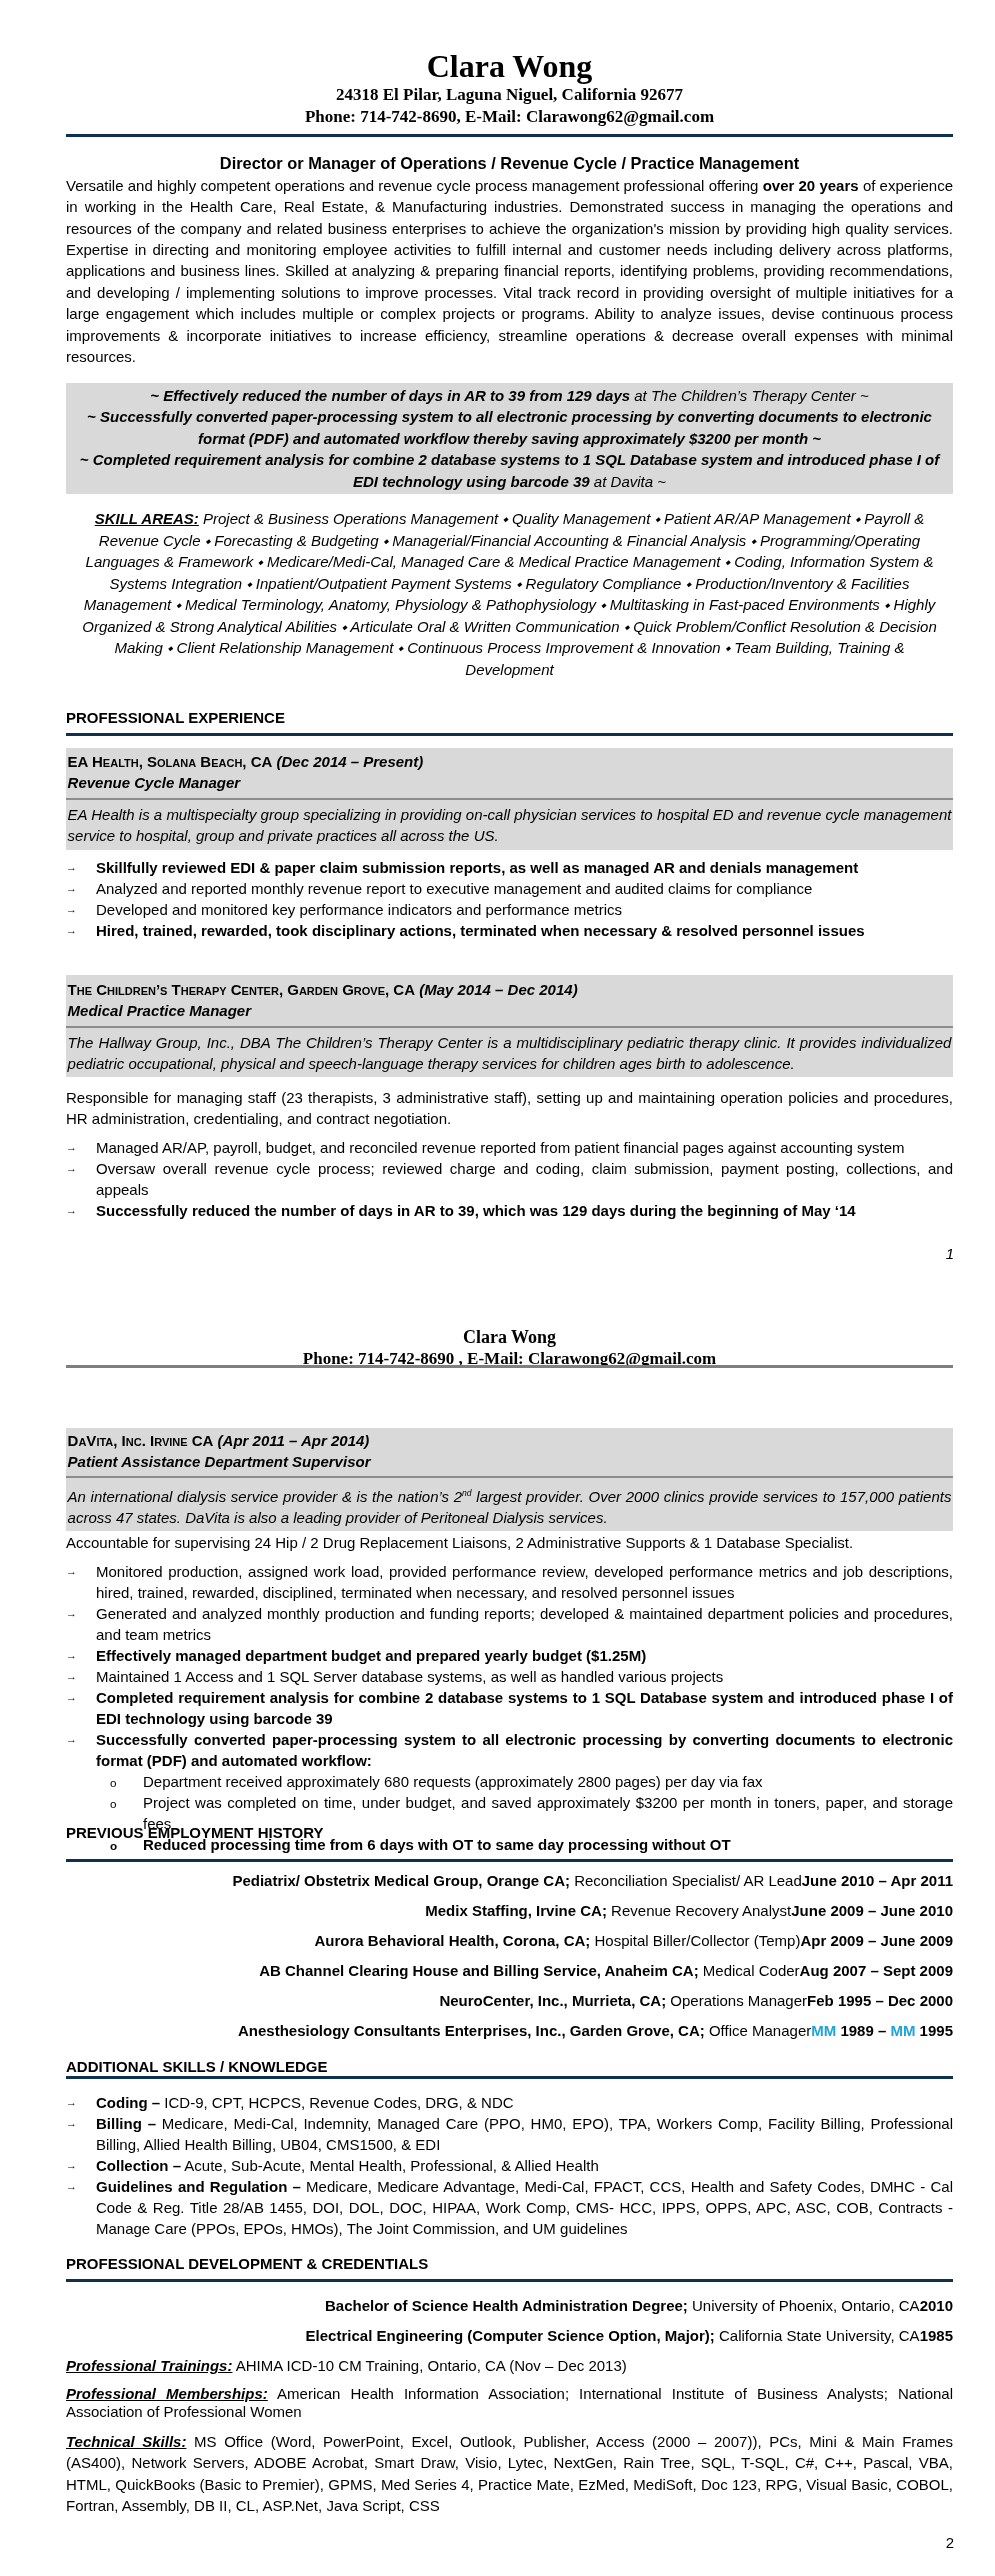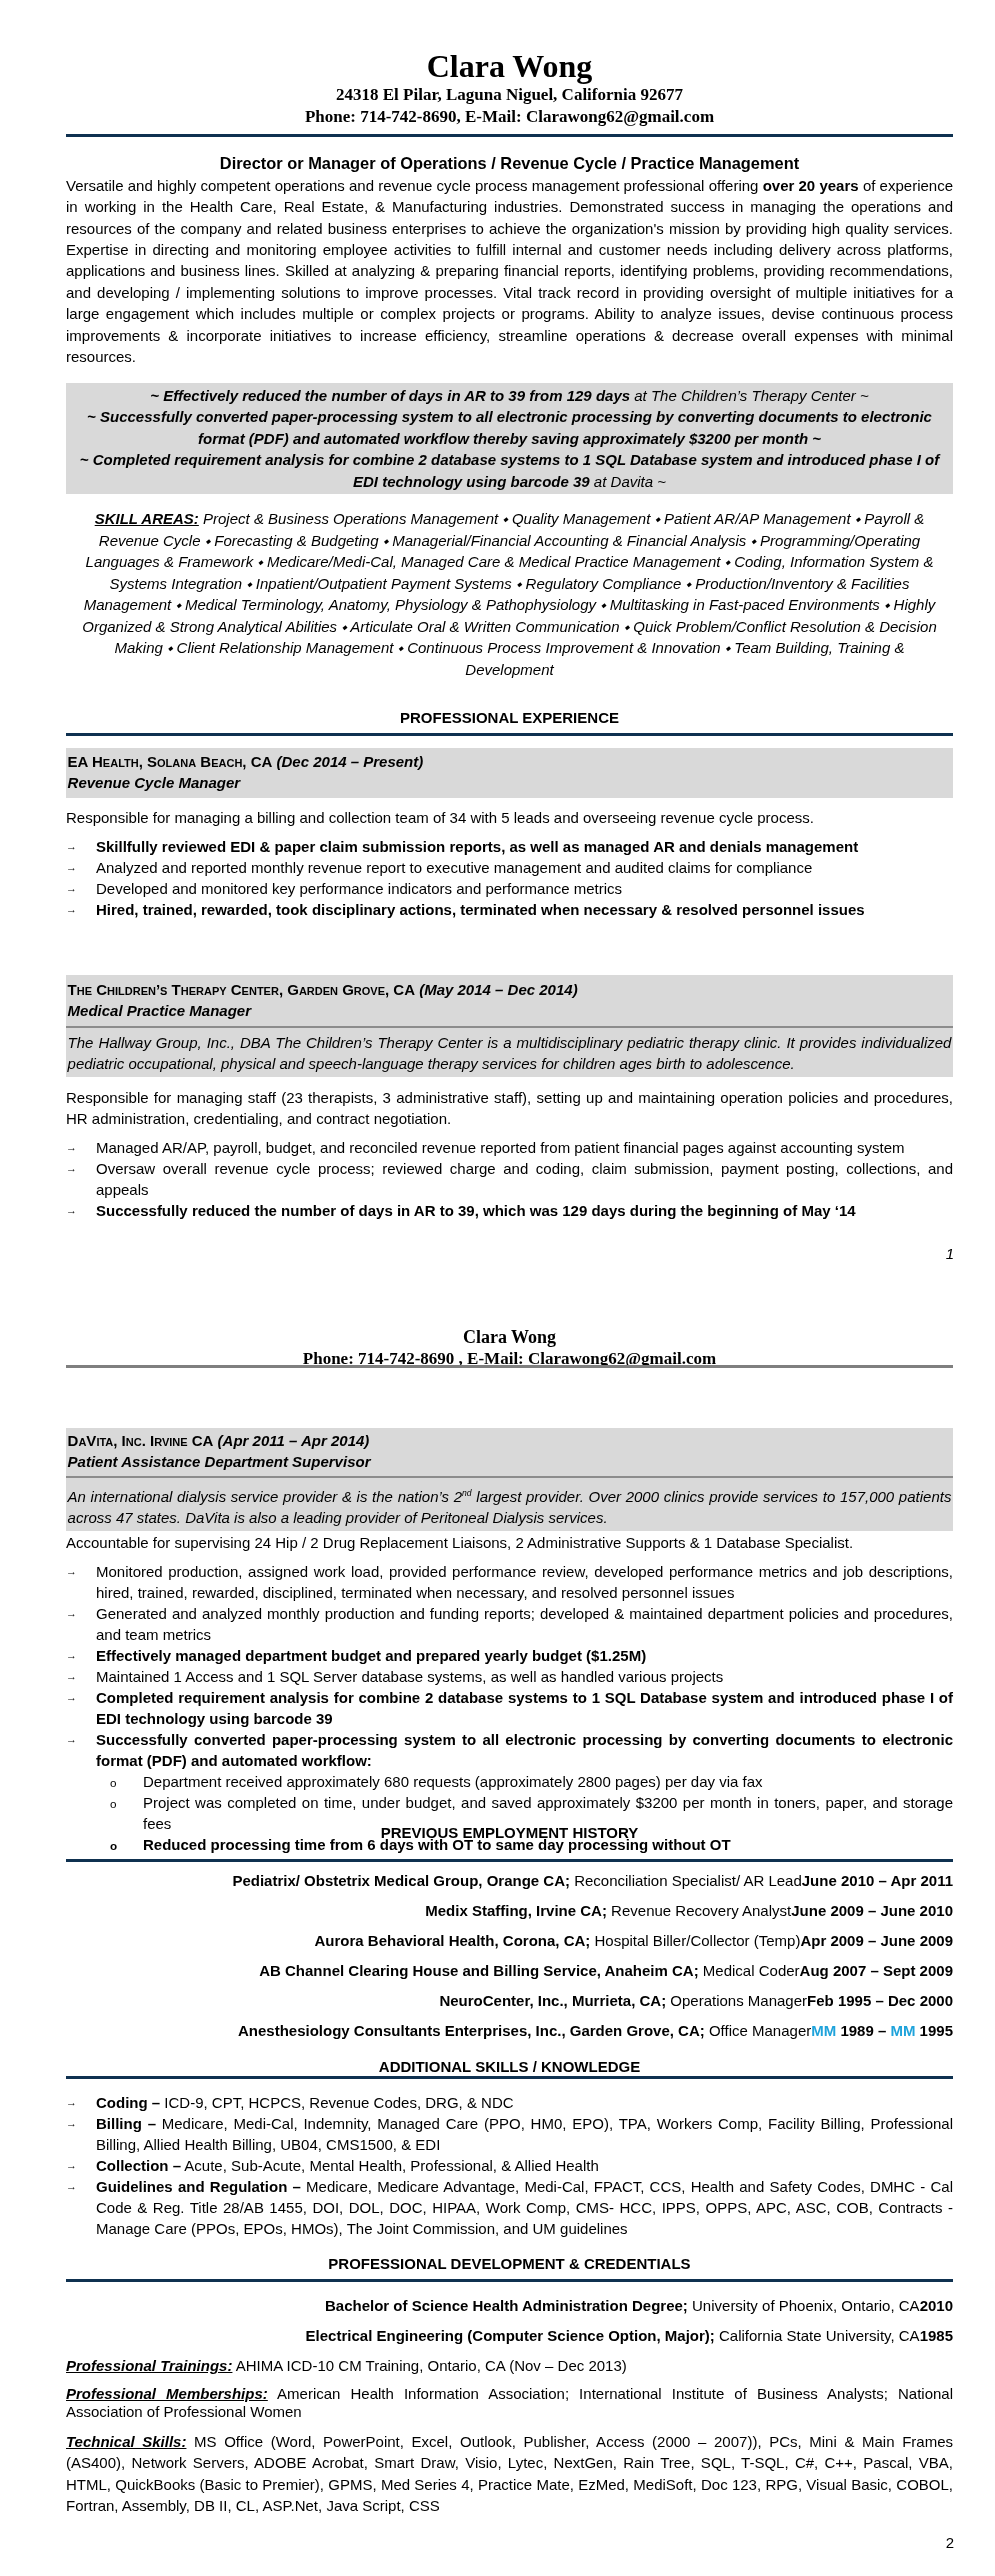--- a/index.html
+++ b/index.html
@@ -35,21 +35,21 @@
     #objective .title { font-weight: bold; font-size: 16.4px; line-height: 22px; text-align: center; margin-bottom: 0.8px; }
     #objective .summary { text-align: justify; font-size: 15px; line-height: 21.4px; }
 
     #highlights { top: 383px; background: #d9d9d9; padding: 1.6px 3.1px; }
     #highlights p { text-align: center; font-style: italic; font-size: 15px; line-height: 21.5px; }
     #highlights .bold { font-weight: bold; }
 
     #skills { top: 508px; text-align: center; font-style: italic; font-size: 15px; line-height: 21.5px; padding: 0 3.1px; }
     #skills .lbl { font-weight: bold; text-decoration: underline; }
 
-    .section-title { position: absolute; left: 66px; width: 887px; text-align: center; font-weight: bold; font-size: 15px; line-height: 19px; }
+    .section-title { position: absolute; left: 66px; width: 887px; text-align: left; font-weight: bold; font-size: 15px; line-height: 19px; }
 
     .job-head { background: #d9d9d9; padding: 3.1px 1.6px 4.7px 1.6px; }
     .job-head .company { font-weight: bold; font-size: 15px; line-height: 21px; }
     .job-head .role { font-weight: bold; font-style: italic; font-size: 15px; line-height: 21px; }
     .job-desc { background: #d9d9d9; border-top: 2.3px solid #8c8c8c; padding: 4.7px 1.6px 3.1px 1.6px; font-style: italic; text-align: justify; font-size: 15px; line-height: 21px; }
 
     .para { text-align: justify; }
 
     ul.arrows { list-style: none; }
     ul.arrows li { position: relative; padding-left: 30px; text-align: justify; line-height: 21px; margin-bottom: 0; }
@@ -97,21 +97,21 @@
 </div>
 
 <div class="section-title" style="top:708px;">PROFESSIONAL EXPERIENCE</div>
 <div class="content rule-navy" style="top:733px;"></div>
 
 <div class="content" style="top:748px;">
   <div class="job-head">
     <div class="company"><span class="sc">EA Health, Solana Beach, CA</span><span class="i"> (Dec 2014 – Present)</span></div>
     <div class="role">Revenue Cycle Manager</div>
   </div>
-  <p class="para" style="margin-top:9.4px;">Responsible for managing a billing and collection team of 34 with 5 leads and overseeing revenue cycle process.</p>
+  <div class="job-desc">EA Health is a multispecialty group specializing in providing on-call physician services to hospital ED and revenue cycle management service to hospital, group and private practices all across the US.</div>
   <ul class="arrows" style="margin-top:7.8px;">
     <li class="b"><span class="arrow">→</span><span>Skillfully reviewed EDI &amp; paper claim submission reports, as well as managed AR and denials management</span></li>
     <li><span class="arrow">→</span><span>Analyzed and reported monthly revenue report to executive management and audited claims for compliance</span></li>
     <li><span class="arrow">→</span><span>Developed and monitored key performance indicators and performance metrics</span></li>
     <li class="b"><span class="arrow">→</span><span>Hired, trained, rewarded, took disciplinary actions, terminated when necessary &amp; resolved personnel issues</span></li>
   </ul>
 </div>
 
 <div class="content" style="top:975px;">
   <div class="job-head" style="padding-top:4px;">

